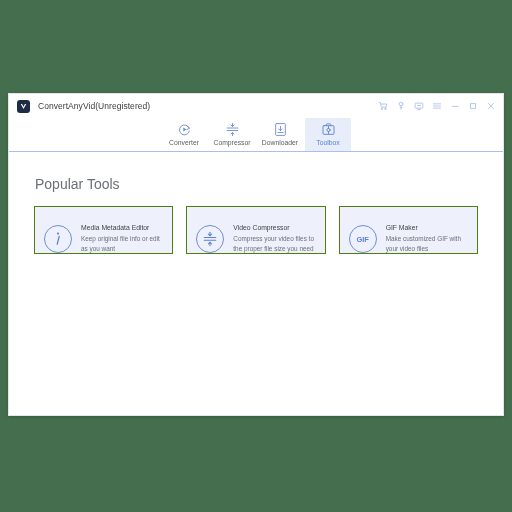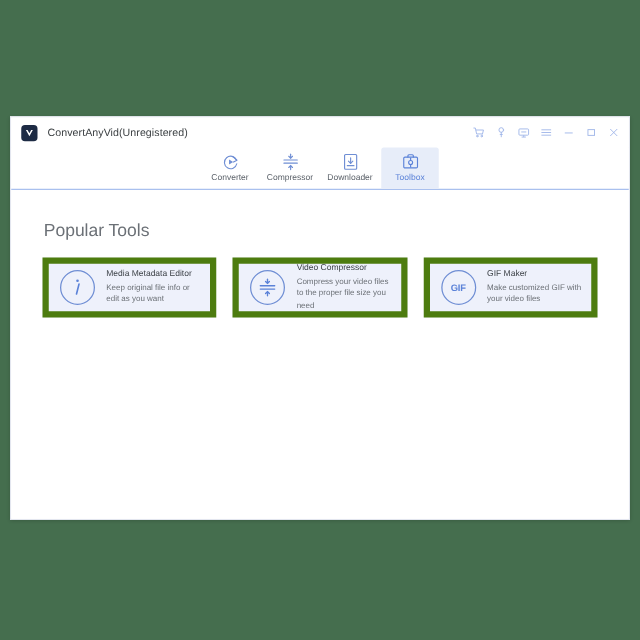--- a/index.html
+++ b/index.html
@@ -140,24 +140,24 @@
     margin: 0 0 14px 1px;
   }
   .tool-grid {
     display: flex;
     gap: 13px;
   }
   .tool-card {
     width: 140px;
     height: 48px;
     background: #eef1fb;
-    border: 5px solid #4d7c0f;
-    box-sizing: border-box;
-    display: flex;
-    align-items: center;
+    border: 1px solid #4d7c0f;
+    box-sizing: border-box;
+    display: flex;
+    align-items: flex-end;
     padding: 0 8px 0 9px;
     cursor: pointer;
   }
   .tool-icon {
     flex: 0 0 auto;
     width: 26px;
     height: 26px;
     border-radius: 50%;
     border: 1.2px solid #6f8ed4;
     color: #5b82d8;

